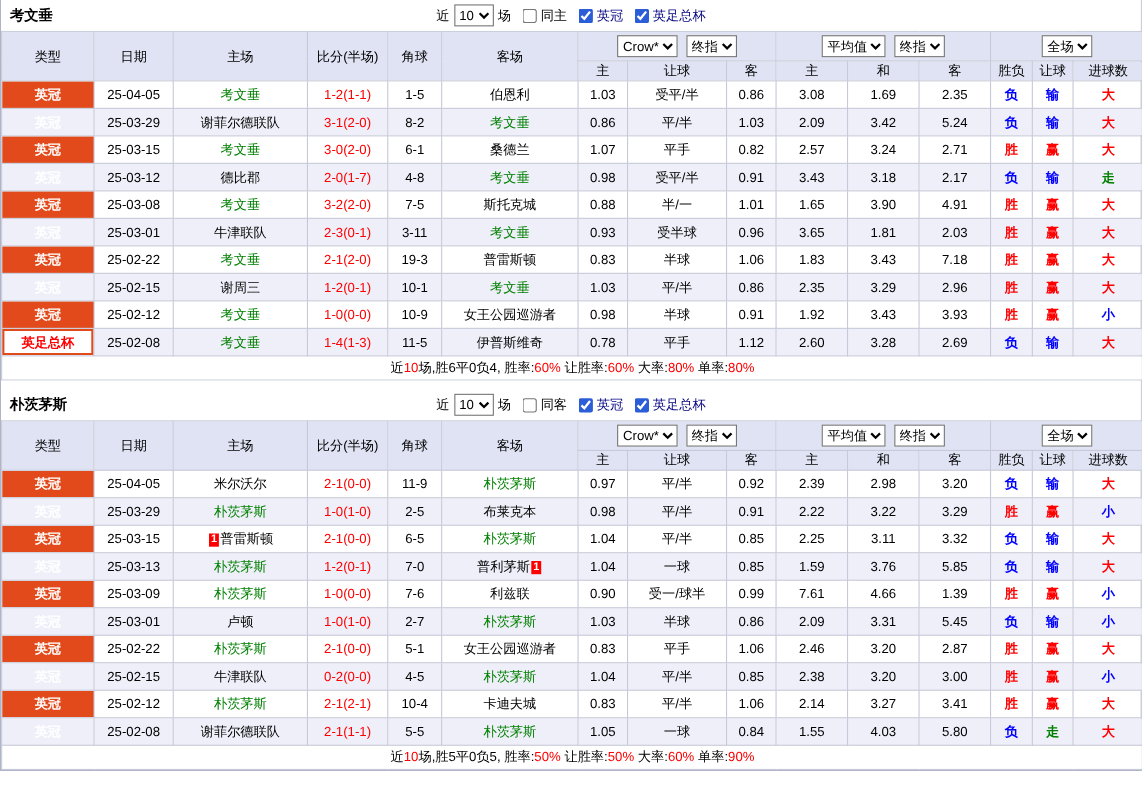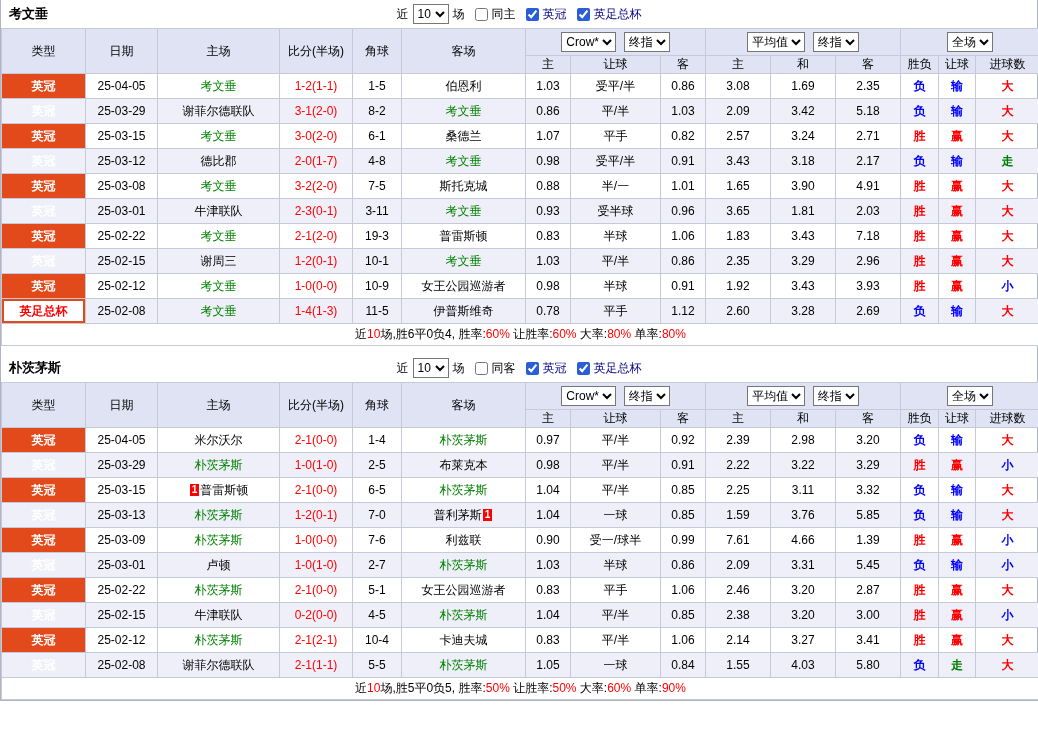--- a/index.html
+++ b/index.html
@@ -137,21 +137,21 @@
             <td class="date">25-03-29</td>
             <td class="team"><span>谢菲尔德联队</span></td>
             <td class="score">3-1(2-0)</td>
             <td class="corner">8-2</td>
             <td class="team"><span class="focus">考文垂</span></td>
             <td class="odds">0.86</td>
             <td class="odds">平/半</td>
             <td class="odds">1.03</td>
             <td class="odds">2.09</td>
             <td class="odds">3.42</td>
-            <td class="odds">5.18</td>
+            <td class="odds">5.24</td>
             <td class="res" style="color: rgb(0, 0, 255);">负</td>
             <td class="res" style="color: rgb(0, 0, 255);">输</td>
             <td class="res" style="color: rgb(255, 0, 0);">大</td>
           </tr>
           <tr>
             <td class="type-cell">英冠</td>
             <td class="date">25-03-15</td>
             <td class="team"><span class="focus">考文垂</span></td>
             <td class="score">3-0(2-0)</td>
             <td class="corner">6-1</td>
@@ -360,21 +360,21 @@
           <th>让球</th>
           <th>进球数</th>
         </tr>
       </thead>
       <tbody id="tbody-1">
           <tr>
             <td class="type-cell">英冠</td>
             <td class="date">25-04-05</td>
             <td class="team"><span>米尔沃尔</span></td>
             <td class="score">2-1(0-0)</td>
-            <td class="corner">1-4</td>
+            <td class="corner">11-9</td>
             <td class="team"><span class="focus">朴茨茅斯</span></td>
             <td class="odds">0.97</td>
             <td class="odds">平/半</td>
             <td class="odds">0.92</td>
             <td class="odds">2.39</td>
             <td class="odds">2.98</td>
             <td class="odds">3.20</td>
             <td class="res" style="color: rgb(0, 0, 255);">负</td>
             <td class="res" style="color: rgb(0, 0, 255);">输</td>
             <td class="res" style="color: rgb(255, 0, 0);">大</td>

